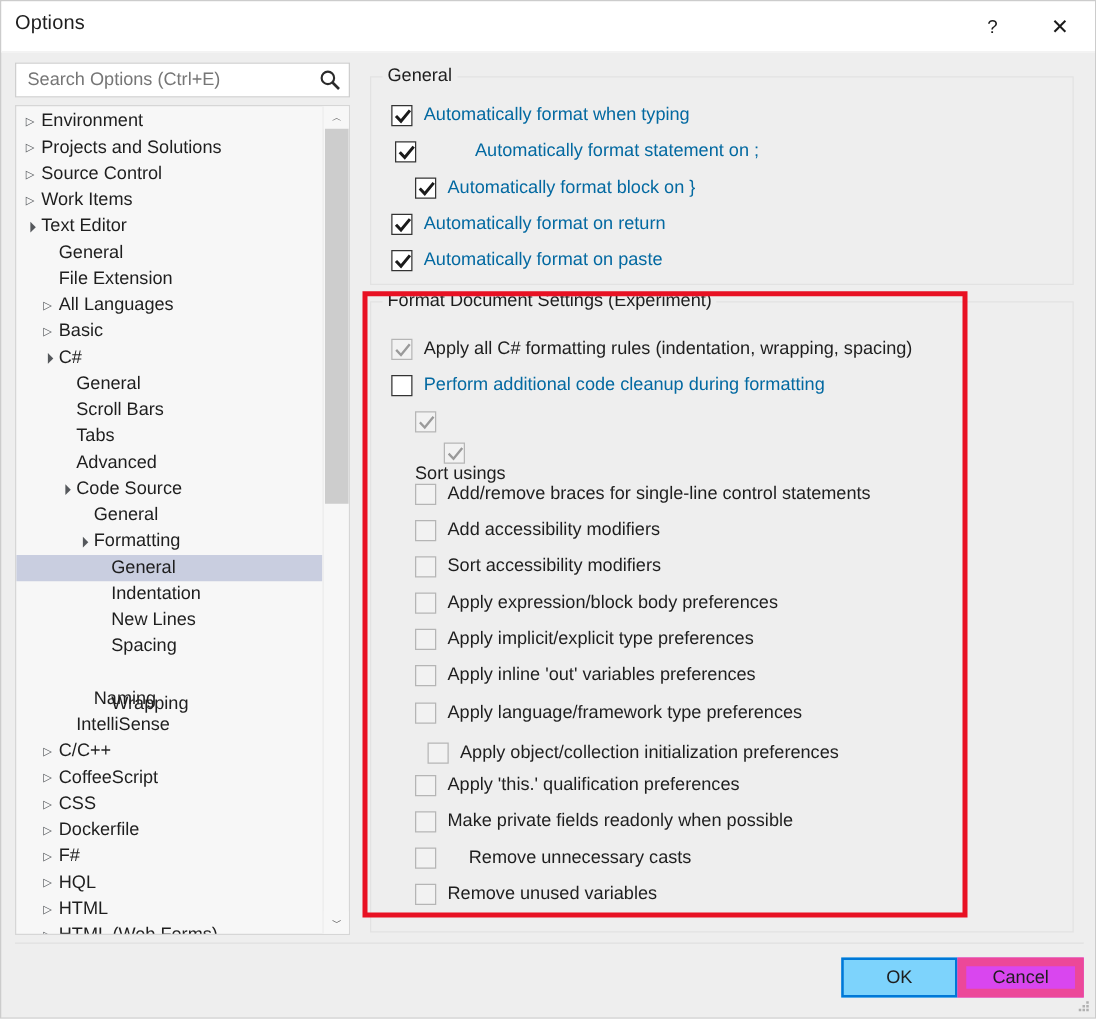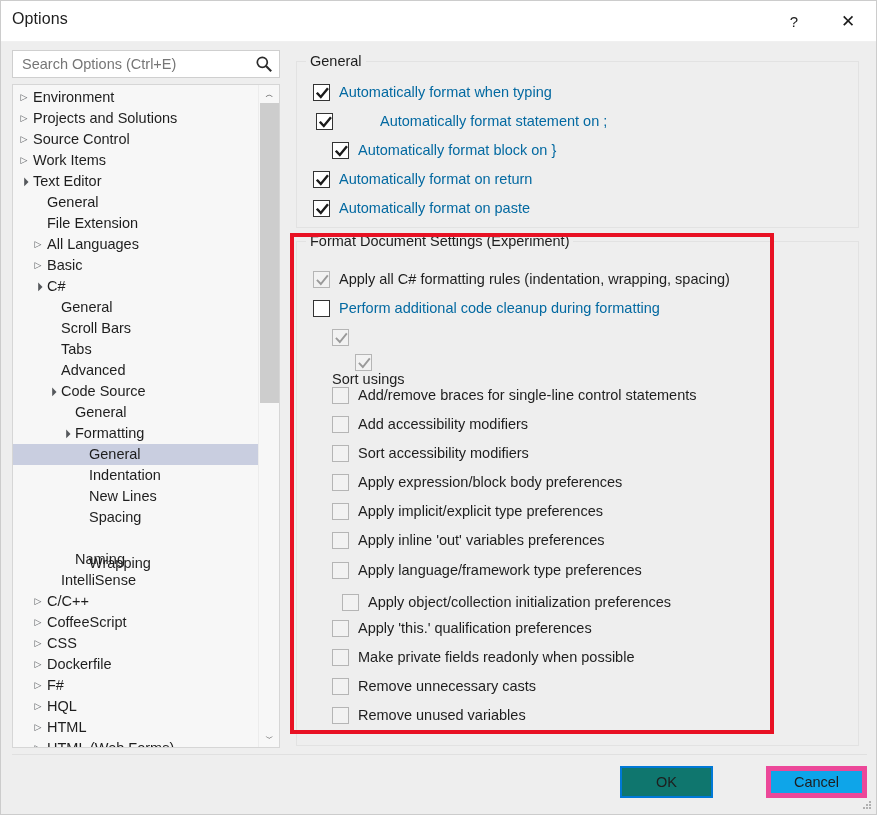--- a/index.html
+++ b/index.html
@@ -201,29 +201,29 @@
   #footer-sep {
     position: absolute;
     left: 11px; top: 753px;
     width: 855px; height: 1px;
     background: #e0e0e0;
   }
   .dlgbtn {
     position: absolute;
     top: 765px;
     height: 32px;
-    background: #0ea5e9;
-    border: 5px solid #ec4899;
+    background: #d946ef;
+    border: 7px solid #ec4899;
     font-family: "Liberation Sans", sans-serif;
     font-size: 14.5px;
     color: #1e1e1e;
     cursor: default;
     display: flex; align-items: center; justify-content: center;
   }
-  #ok-button { left: 619px; width: 93px; border: 2px solid #0078d7; background: #0f766e; }
+  #ok-button { left: 672px; width: 93px; border: 2px solid #0078d7; background: #7dd3fc; }
   #cancel-button { left: 765px; width: 101px; }
 
   #resize-grip {
     position: absolute;
     right: 3px; bottom: 3px;
     width: 12px; height: 12px;
   }
 </style>
 </head>
 <body>
@@ -477,21 +477,21 @@
           <span class="cblabel">Apply object/collection initialization preferences</span>
         </div>
         <div class="cbrow disabled" style="left: 35px; top: 374.2px;">
           <span class="cbox dis"></span>
           <span class="cblabel">Apply 'this.' qualification preferences</span>
         </div>
         <div class="cbrow disabled" style="left: 35px; top: 403.3px;">
           <span class="cbox dis"></span>
           <span class="cblabel">Make private fields readonly when possible</span>
         </div>
-        <div class="cbrow disabled" style="left: 35px; top: 432.4px;">
+        <div class="cbrow disabled" style="left: 35px; top: 432.4px; gap: 17px;">
           <span class="cbox dis"></span>
           <span class="cblabel">Remove unnecessary casts</span>
         </div>
         <div class="cbrow disabled" style="left: 35px; top: 461.5px;">
           <span class="cbox dis"></span>
           <span class="cblabel">Remove unused variables</span>
         </div>
       </div>
   </div>
 

